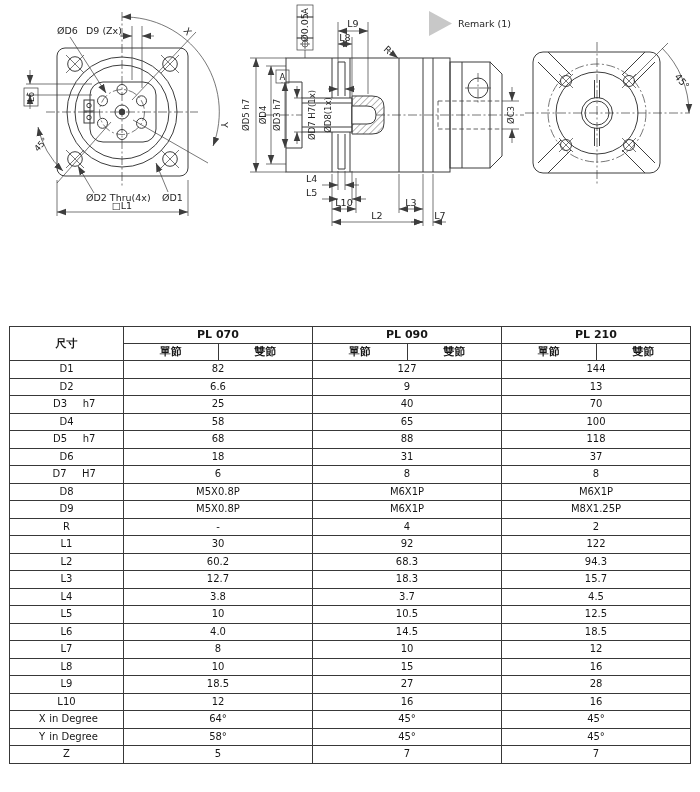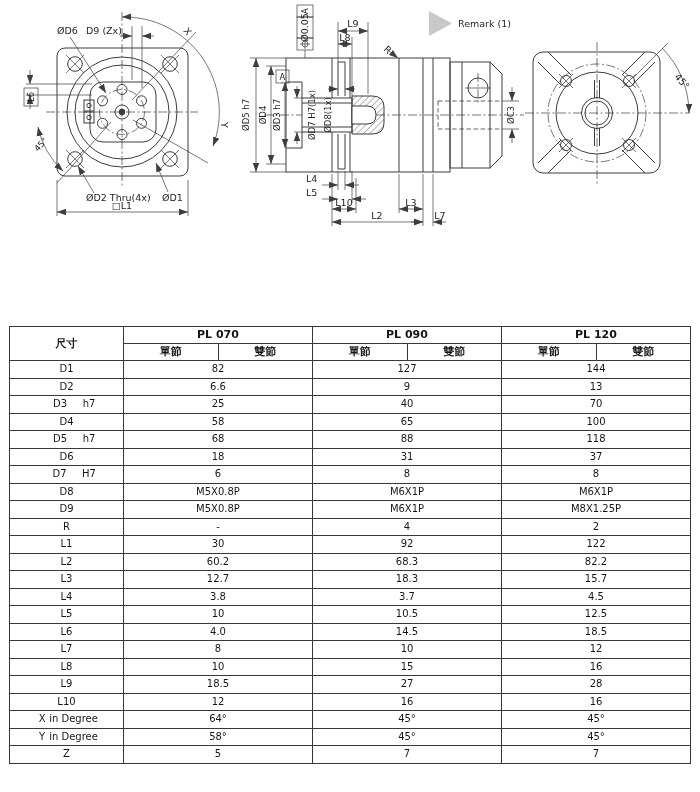--- a/index.html
+++ b/index.html
@@ -306,21 +306,21 @@
         <col>
         <col>
         <col>
         <col>
   </colgroup>
   <thead>
     <tr>
       <th class="corner" rowspan="2">尺寸</th>
       <th colspan="2">PL 070</th>
       <th colspan="2">PL 090</th>
-      <th colspan="2">PL 120</th>
+      <th colspan="2">PL 210</th>
     </tr>
     <tr>
       <th>單節</th>
       <th>雙節</th>
       <th>單節</th>
       <th>雙節</th>
       <th>單節</th>
       <th>雙節</th>
     </tr>
   </thead>
@@ -388,21 +388,21 @@
         <tr>
           <td class="lab"><span class="lb">L1</span></td>
           <td colspan="2">30</td>
           <td colspan="2">92</td>
           <td colspan="2">122</td>
         </tr>
         <tr>
           <td class="lab"><span class="lb">L2</span></td>
           <td colspan="2">60.2</td>
           <td colspan="2">68.3</td>
-          <td colspan="2">82.2</td>
+          <td colspan="2">94.3</td>
         </tr>
         <tr>
           <td class="lab"><span class="lb">L3</span></td>
           <td colspan="2">12.7</td>
           <td colspan="2">18.3</td>
           <td colspan="2">15.7</td>
         </tr>
         <tr>
           <td class="lab"><span class="lb">L4</span></td>
           <td colspan="2">3.8</td>

